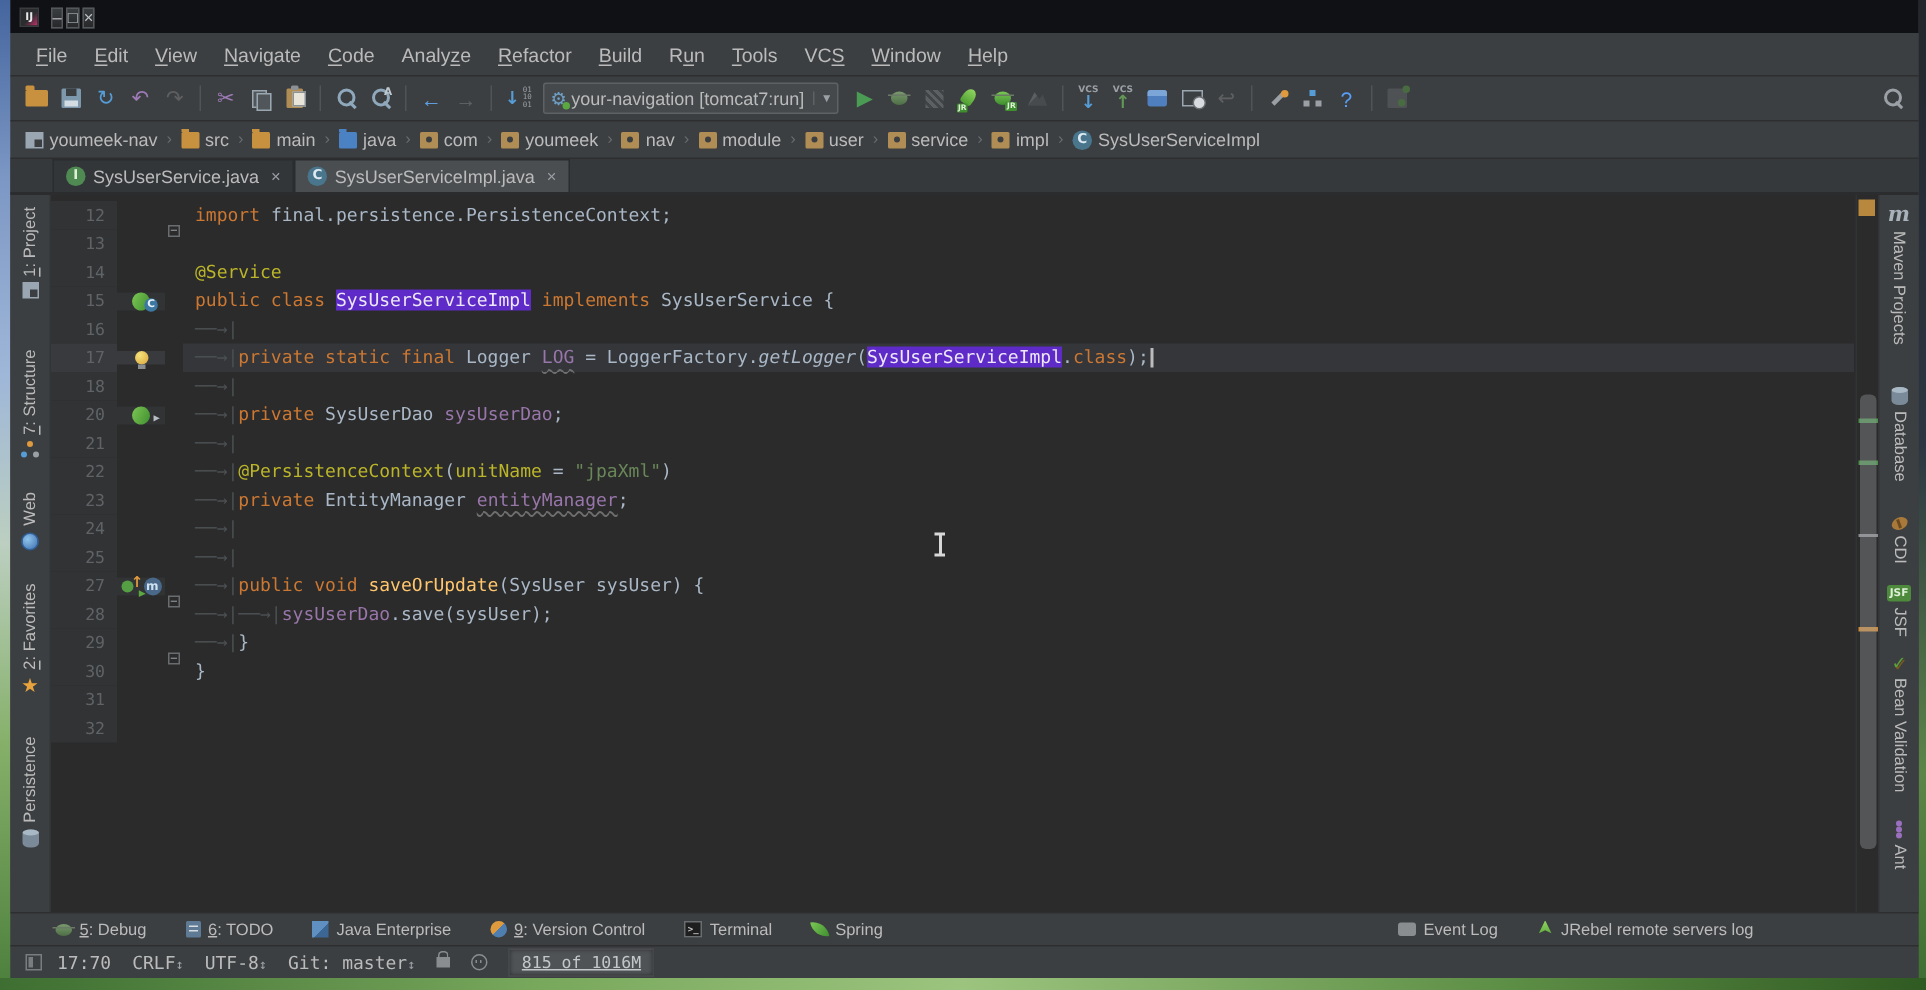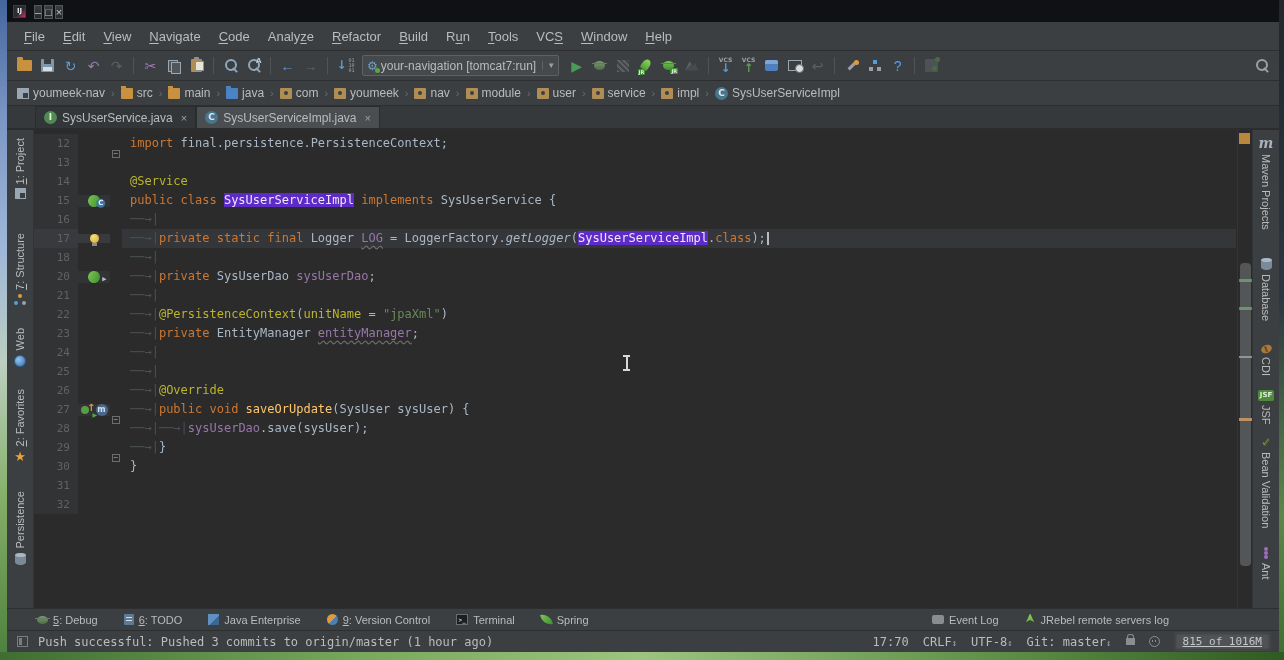--- a/index.html
+++ b/index.html
@@ -421,21 +421,20 @@
             <div class="line"><span class="num">15</span><span class="gico"><span class="g-bean"></span></span><span class="fold"></span><span class="code"><span class="seg-kw">public class </span><span class="seg-hl">SysUserServiceImpl</span><span class="seg-kw"> implements </span><span class="seg-def">SysUserService {</span></span></div>
             <div class="line"><span class="num">16</span><span class="gico"></span><span class="fold"></span><span class="code"><span class="seg-ws">──→|</span></span></div>
             <div class="line cur"><span class="num">17</span><span class="gico"><span class="g-bulb"></span></span><span class="fold"></span><span class="code"><span class="seg-ws">──→|</span><span class="seg-kw">private static final </span><span class="seg-def">Logger </span><span class="seg-logv">LOG</span><span class="seg-def"> = LoggerFactory.</span><span class="seg-smt">getLogger</span><span class="seg-def">(</span><span class="seg-hl">SysUserServiceImpl</span><span class="seg-def">.</span><span class="seg-kw">class</span><span class="seg-def">);</span><span class="caret"></span></span></div>
             <div class="line"><span class="num">18</span><span class="gico"></span><span class="fold"></span><span class="code"><span class="seg-ws">──→|</span></span></div>
             <div class="line"><span class="num">20</span><span class="gico"><span class="g-beanarrow"></span></span><span class="fold"></span><span class="code"><span class="seg-ws">──→|</span><span class="seg-kw">private </span><span class="seg-def">SysUserDao </span><span class="seg-fld">sysUserDao</span><span class="seg-def">;</span></span></div>
             <div class="line"><span class="num">21</span><span class="gico"></span><span class="fold"></span><span class="code"><span class="seg-ws">──→|</span></span></div>
             <div class="line"><span class="num">22</span><span class="gico"></span><span class="fold"></span><span class="code"><span class="seg-ws">──→|</span><span class="seg-ann">@PersistenceContext</span><span class="seg-def">(</span><span class="seg-ann">unitName</span><span class="seg-def"> = </span><span class="seg-str">"jpaXml"</span><span class="seg-def">)</span></span></div>
             <div class="line"><span class="num">23</span><span class="gico"></span><span class="fold"></span><span class="code"><span class="seg-ws">──→|</span><span class="seg-kw">private </span><span class="seg-def">EntityManager </span><span class="seg-fldw">entityManager</span><span class="seg-def">;</span></span></div>
             <div class="line"><span class="num">24</span><span class="gico"></span><span class="fold"></span><span class="code"><span class="seg-ws">──→|</span></span></div>
             <div class="line"><span class="num">25</span><span class="gico"></span><span class="fold"></span><span class="code"><span class="seg-ws">──→|</span></span></div>
-            <div class="line"><span class="num">26</span><span class="gico"></span><span class="fold"></span><span class="code"><span class="seg-ws">──→|</span><span class="seg-ann">@Override</span></span></div>
             <div class="line"><span class="num">27</span><span class="gico"><span class="g-ovr"></span><span class="g-springm">m</span></span><span class="fold"><span class="fold-box">−</span></span><span class="code"><span class="seg-ws">──→|</span><span class="seg-kw">public void </span><span class="seg-mth">saveOrUpdate</span><span class="seg-def">(SysUser sysUser) {</span></span></div>
             <div class="line"><span class="num">28</span><span class="gico"></span><span class="fold"></span><span class="code"><span class="seg-ws">──→|</span><span class="seg-ws">──→|</span><span class="seg-fld">sysUserDao</span><span class="seg-def">.save(sysUser);</span></span></div>
             <div class="line"><span class="num">29</span><span class="gico"></span><span class="fold"><span class="fold-box">−</span></span><span class="code"><span class="seg-ws">──→|</span><span class="seg-def">}</span></span></div>
             <div class="line"><span class="num">30</span><span class="gico"></span><span class="fold"></span><span class="code"><span class="seg-def">}</span></span></div>
             <div class="line"><span class="num">31</span><span class="gico"></span><span class="fold"></span><span class="code"></span></div>
             <div class="line"><span class="num">32</span><span class="gico"></span><span class="fold"></span><span class="code"></span></div>
           </div>
         <div class="scrollzone">
           <div class="insp-square"></div>
           <div class="smark" style="top:149px;background:#4f8e4f;"></div>
@@ -508,21 +507,20 @@
           <span>Event Log</span>
         </span>
         <span class="bb-item">
           <span class="bi bi-rocket"></span>
           <span>JRebel remote servers log</span>
         </span>
       </div>
 
     <div class="statusbar">
       <span class="sb-toggle"></span>
-      <span class="sb-msg">Push successful: Pushed 3 commits to origin/master (1 hour ago)</span>
       <span class="sb-right">
         <span class="sb-wid">17:70</span>
         <span class="sb-wid"><span>CRLF</span><span class="updn">↕</span></span>
         <span class="sb-wid"><span>UTF-8</span><span class="updn">↕</span></span>
         <span class="sb-wid"><span>Git: master</span><span class="updn">↕</span></span>
         <span class="sb-lock"></span>
         <span class="sb-hector"></span>
         <span class="sb-mem">815 of 1016M</span>
       </span>
     </div>

